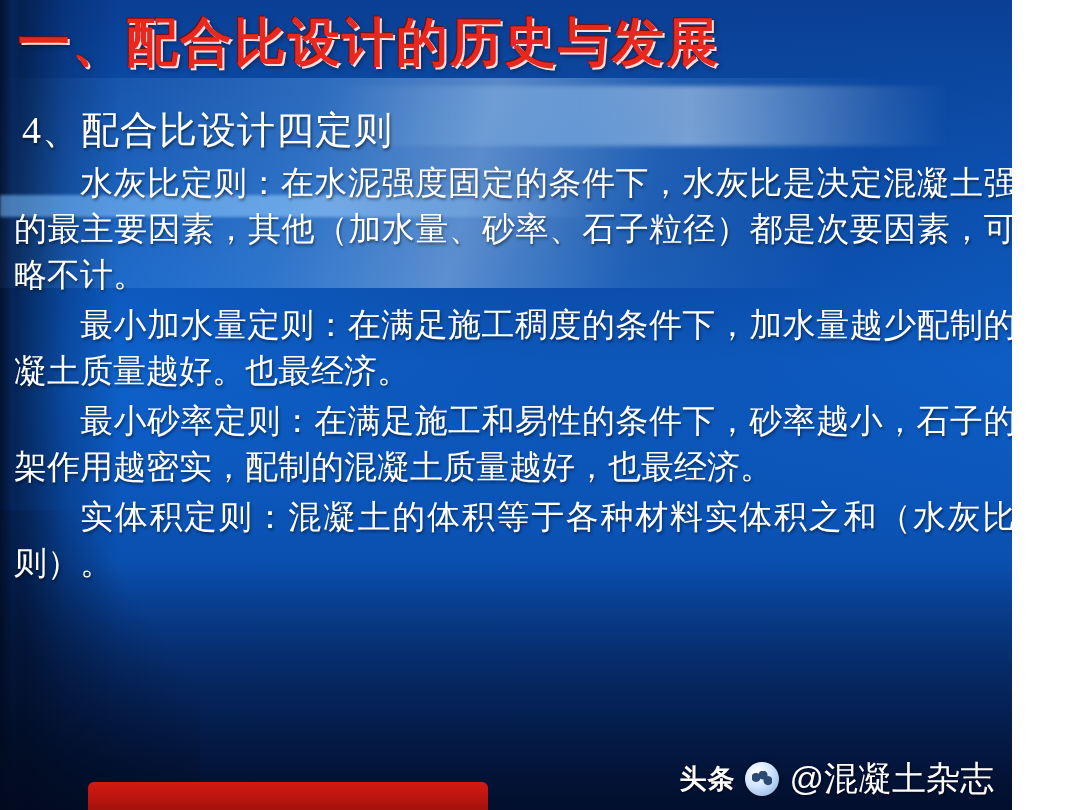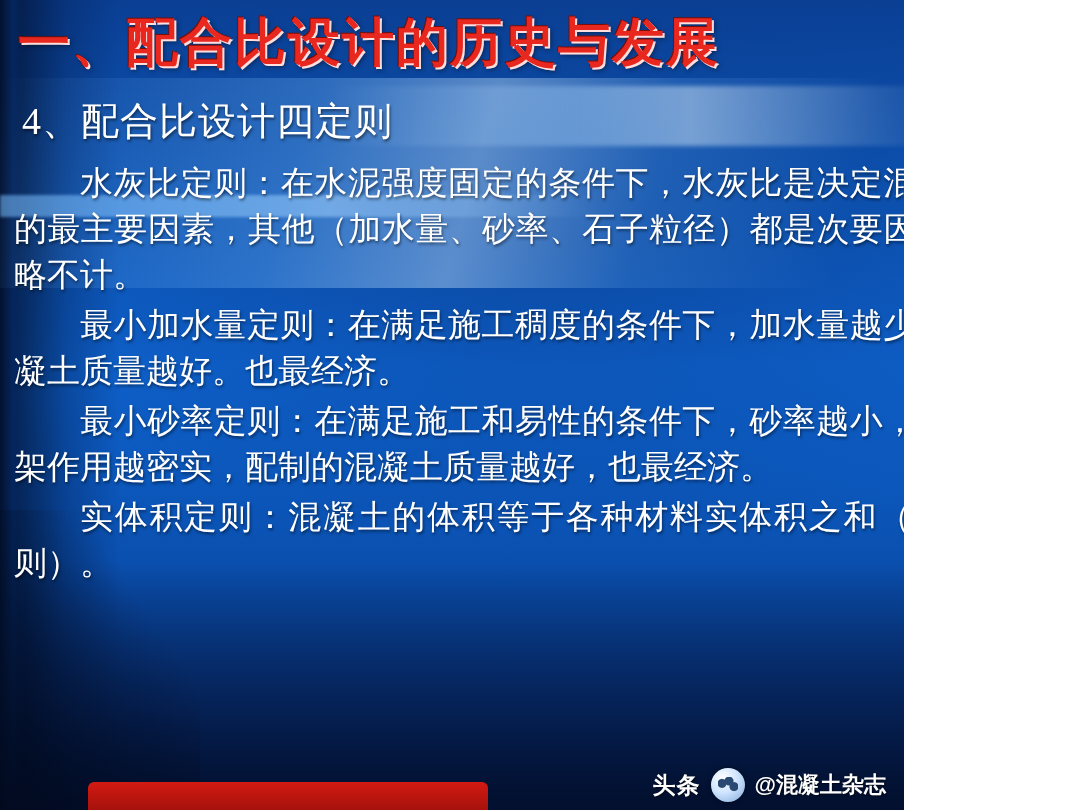--- a/index.html
+++ b/index.html
@@ -7,21 +7,21 @@
     padding: 0;
   }
   body {
     width: 1080px;
     height: 810px;
     overflow: hidden;
     font-family: "Liberation Serif", "DejaVu Serif", serif;
   }
   .slide {
     position: relative;
-    width: 904px;
+    width: 1012px;
     height: 810px;
     background:
       radial-gradient(ellipse 900px 420px at 62% 30%, rgba(10,60,140,0.55) 0%, rgba(10,60,140,0) 70%),
       linear-gradient(to bottom, #0a3f94 0%, #0d55b6 22%, #0e63cf 45%, #0a4fae 70%, #08337f 88%, #041e55 100%);
     overflow: hidden;
   }
   
   .band-left {
     position: absolute;
     left: 0; top: 0;
@@ -87,21 +87,21 @@
       2px 2px 0 #ffdede,
       -1px -1px 0 #7a0d08,
        3px 3px 5px rgba(0,0,0,0.45);
     white-space: nowrap;
   }
 
   
   .subtitle {
     position: absolute;
     left: 22px;
-    top: 96px;
+    top: 105px;
     font-size: 38px;
     color: #ffffff;
     letter-spacing: 1px;
     text-shadow: 1px 2px 3px rgba(0,0,0,0.55);
     white-space: nowrap;
   }
 
   .body-text {
     position: absolute;
     left: 14px;
@@ -135,28 +135,28 @@
     position: absolute;
     right: 18px;
     bottom: 8px;
     display: flex;
     align-items: center;
     gap: 10px;
     color: #ffffff;
     font-family: "Liberation Sans", "DejaVu Sans", sans-serif;
   }
   .wm-toutiao {
-    font-size: 23px;
+    font-size: 27px;
     font-weight: bold;
     letter-spacing: 1px;
     text-shadow: 1px 1px 2px rgba(0,0,0,0.6);
   }
   .wm-at {
-    font-size: 22px;
-    font-weight: bold;
+    font-size: 34px;
+    font-weight: normal;
     text-shadow: 1px 1px 2px rgba(0,0,0,0.6);
   }
   .wm-avatar {
     width: 34px;
     height: 34px;
     border-radius: 50%;
     background: radial-gradient(circle at 35% 30%, #ffffff 0%, #cfe4ff 45%, #7fa8d8 100%);
     display: inline-block;
     position: relative;
     box-shadow: 0 0 4px rgba(0,0,0,0.5);

